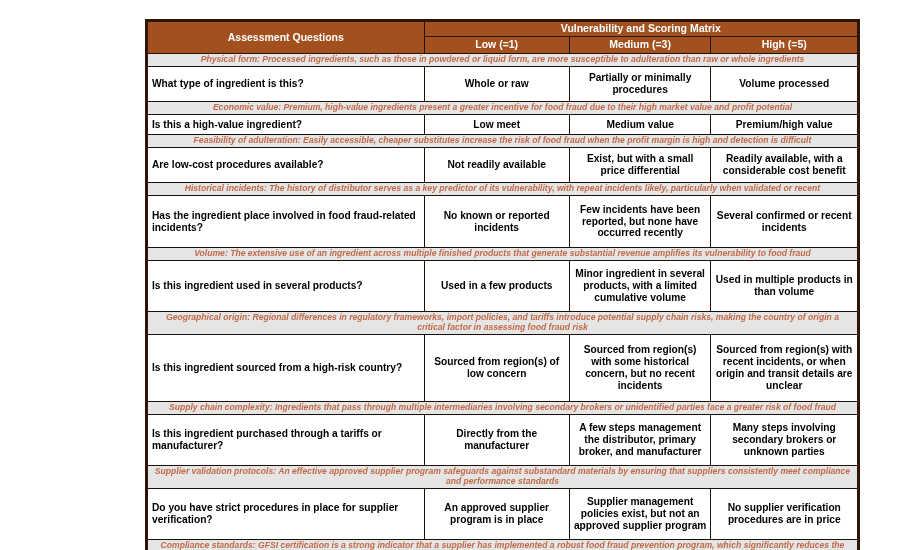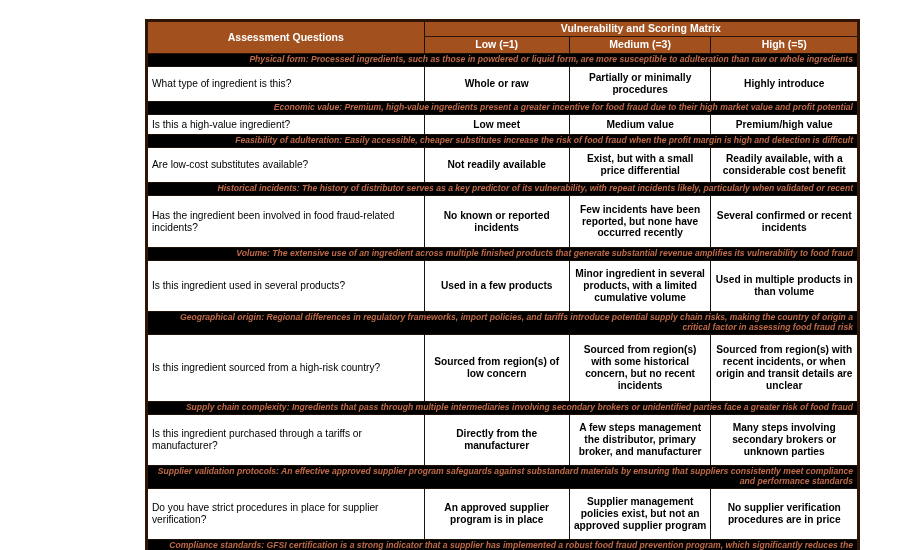--- a/index.html
+++ b/index.html
@@ -27,24 +27,24 @@
 
   th.hdr{
     background:#a2511e;color:#ffffff;font-weight:bold;font-size:10.5px;
     text-align:center;line-height:1.1;
   }
   th.hdr-sub{height:17px;}
   tr.hdr-top th{height:15px;border-bottom-color:#2e1505;}
 
   td.note{
     color:#c06a48;font-style:italic;font-size:8.6px;font-weight:bold;
-    text-align:right;line-height:1.15;height:13px;background:#000000;
+    text-align:center;line-height:1.15;height:13px;background:#e5e5e5;
   }
   td.q{
-    font-weight:normal;font-size:10.2px;text-align:left;color:#000;line-height:1.15;
+    font-weight:bold;font-size:10.2px;text-align:left;color:#000;line-height:1.15;
   }
   td.a{
     font-weight:bold;font-size:10.2px;text-align:center;color:#000;line-height:1.15;
   }
 </style>
 </head>
 <body>
 
 <div class="matrix-wrap">
   <table class="matrix">
@@ -66,48 +66,48 @@
       <th class="hdr hdr-sub">High (=5)</th>
     </tr>
 
     <tr>
           <td class="note" colspan="4">Physical form: Processed ingredients, such as those in powdered or liquid form, are more susceptible to adulteration than raw or whole ingredients</td>
         </tr>
     <tr>
       <td class="q">What type of ingredient is this?</td>
       <td class="a">Whole or raw</td>
       <td class="a">Partially or minimally procedures</td>
-      <td class="a">Highly introduce</td>
+      <td class="a">Volume processed</td>
     </tr>
 
     <tr>
           <td class="note" colspan="4">Economic value: Premium, high-value ingredients present a greater incentive for food fraud due to their high market value and profit potential</td>
         </tr>
     <tr>
       <td class="q">Is this a high-value ingredient?</td>
       <td class="a">Low meet</td>
       <td class="a">Medium value</td>
       <td class="a">Premium/high value</td>
     </tr>
 
     <tr>
           <td class="note" colspan="4">Feasibility of adulteration: Easily accessible, cheaper substitutes increase the risk of food fraud when the profit margin is high and detection is difficult</td>
         </tr>
     <tr>
-      <td class="q">Are low-cost substitutes available?</td>
+      <td class="q">Are low-cost procedures available?</td>
       <td class="a">Not readily available</td>
       <td class="a">Exist, but with a small price differential</td>
       <td class="a">Readily available, with a considerable cost benefit</td>
     </tr>
 
     <tr>
           <td class="note" colspan="4">Historical incidents: The history of distributor serves as a key predictor of its vulnerability, with repeat incidents likely, particularly when validated or recent</td>
         </tr>
     <tr>
-      <td class="q">Has the ingredient been involved in food fraud-related incidents?</td>
+      <td class="q">Has the ingredient place involved in food fraud-related incidents?</td>
       <td class="a">No known or reported incidents</td>
       <td class="a">Few incidents have been reported, but none have occurred recently</td>
       <td class="a">Several confirmed or recent incidents</td>
     </tr>
 
     <tr>
           <td class="note" colspan="4">Volume: The extensive use of an ingredient across multiple finished products that generate substantial revenue amplifies its vulnerability to food fraud</td>
         </tr>
     <tr>
       <td class="q">Is this ingredient used in several products?</td>

